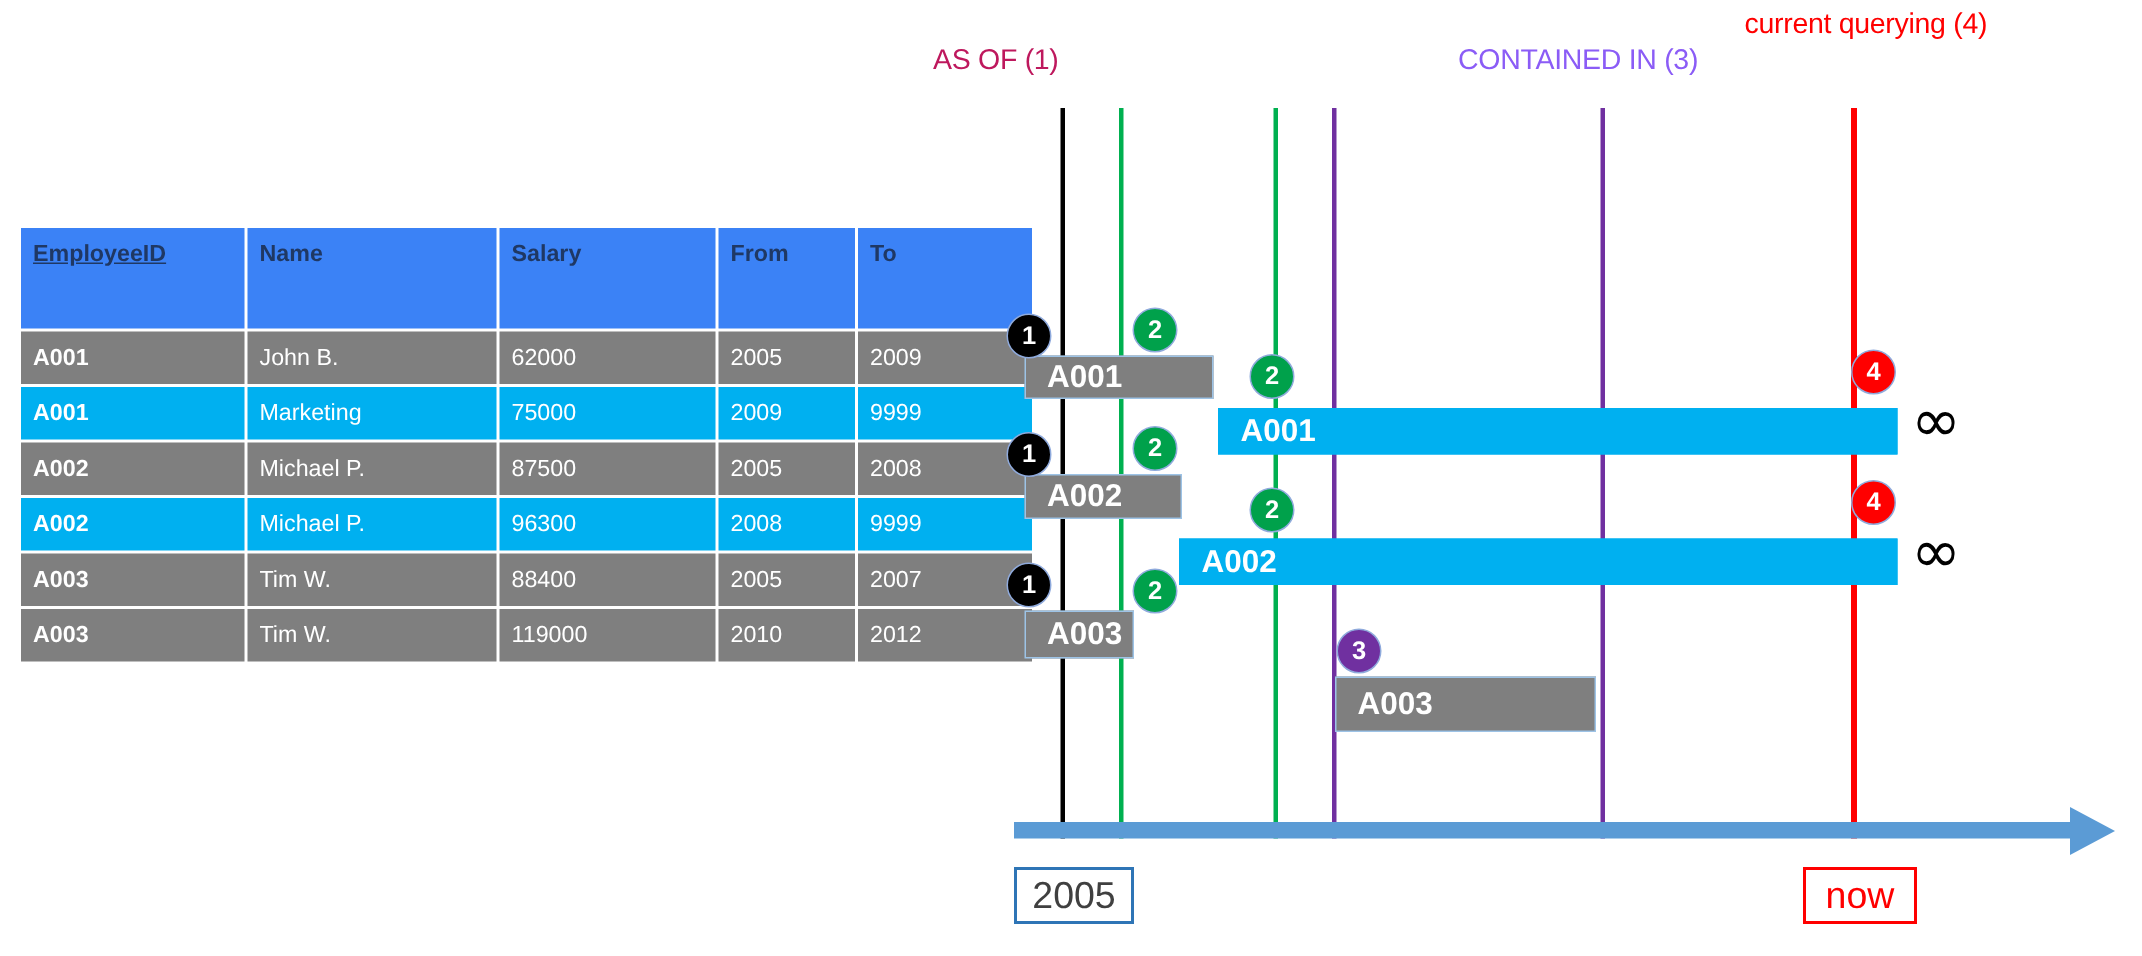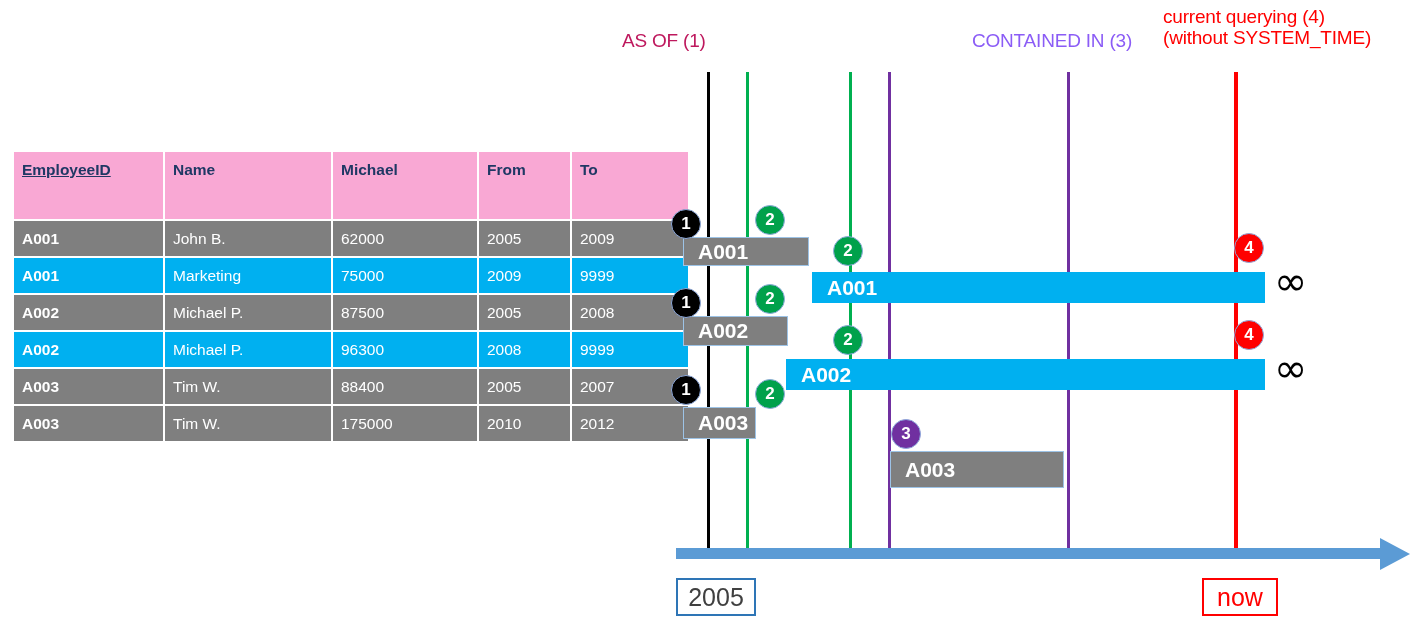--- a/index.html
+++ b/index.html
@@ -33,21 +33,21 @@
   }
   #employee-table th, #employee-table td {
     text-align: left;
     padding: 6px 8px;
     font-size: 15.5px;
     height: 23px;
     overflow: hidden;
     white-space: nowrap;
   }
   #employee-table th {
-    background: #f9a8d4;
+    background: #3b82f6;
     color: #1F3864;
     font-weight: bold;
     height: 52px;
     vertical-align: top;
     padding-top: 9px;
   }
   #employee-table th.underlined span { text-decoration: underline; }
   #employee-table tr.row-gray td { background: #7F7F7F; color: #ffffff; }
   #employee-table tr.row-cyan td { background: #00B0F0; color: #ffffff; }
   #employee-table td.c-id { font-weight: bold; }
@@ -172,21 +172,21 @@
 </head>
 <body>
 
 <div class="stage">
 
   <table id="employee-table">
     <thead>
       <tr>
         <th class="col-id underlined"><span>EmployeeID</span></th>
         <th class="col-name">Name</th>
-        <th class="col-salary">Michael</th>
+        <th class="col-salary">Salary</th>
         <th class="col-from">From</th>
         <th class="col-to">To</th>
       </tr>
     </thead>
     <tbody>
       <tr class="row-gray">
         <td class="c-id">A001</td>
         <td>John  B.</td>
         <td>62000</td>
         <td>2005</td>
@@ -216,32 +216,31 @@
       <tr class="row-gray">
         <td class="c-id">A003</td>
         <td>Tim W.</td>
         <td>88400</td>
         <td>2005</td>
         <td>2007</td>
       </tr>
       <tr class="row-gray">
         <td class="c-id">A003</td>
         <td>Tim W.</td>
-        <td>175000</td>
+        <td>119000</td>
         <td>2010</td>
         <td>2012</td>
       </tr>
     </tbody>
   </table>
 
   <div class="legend l1">AS OF (1)</div>
   <div class="legend l3">CONTAINED IN (3)</div>
   <div class="legend l4">
     <div>current querying (4)</div>
-    <div>(without SYSTEM_TIME)</div>
   </div>
 
   <div class="vline black" style="left:707px"></div>
   <div class="vline green" style="left:746px"></div>
   <div class="vline green" style="left:849px"></div>
   <div class="vline purple" style="left:888px"></div>
   <div class="vline purple" style="left:1067px"></div>
   <div class="vline red" style="left:1234px"></div>
 
   <div class="bar gray" style="left:683px;top:237px;width:126px;height:29px">

